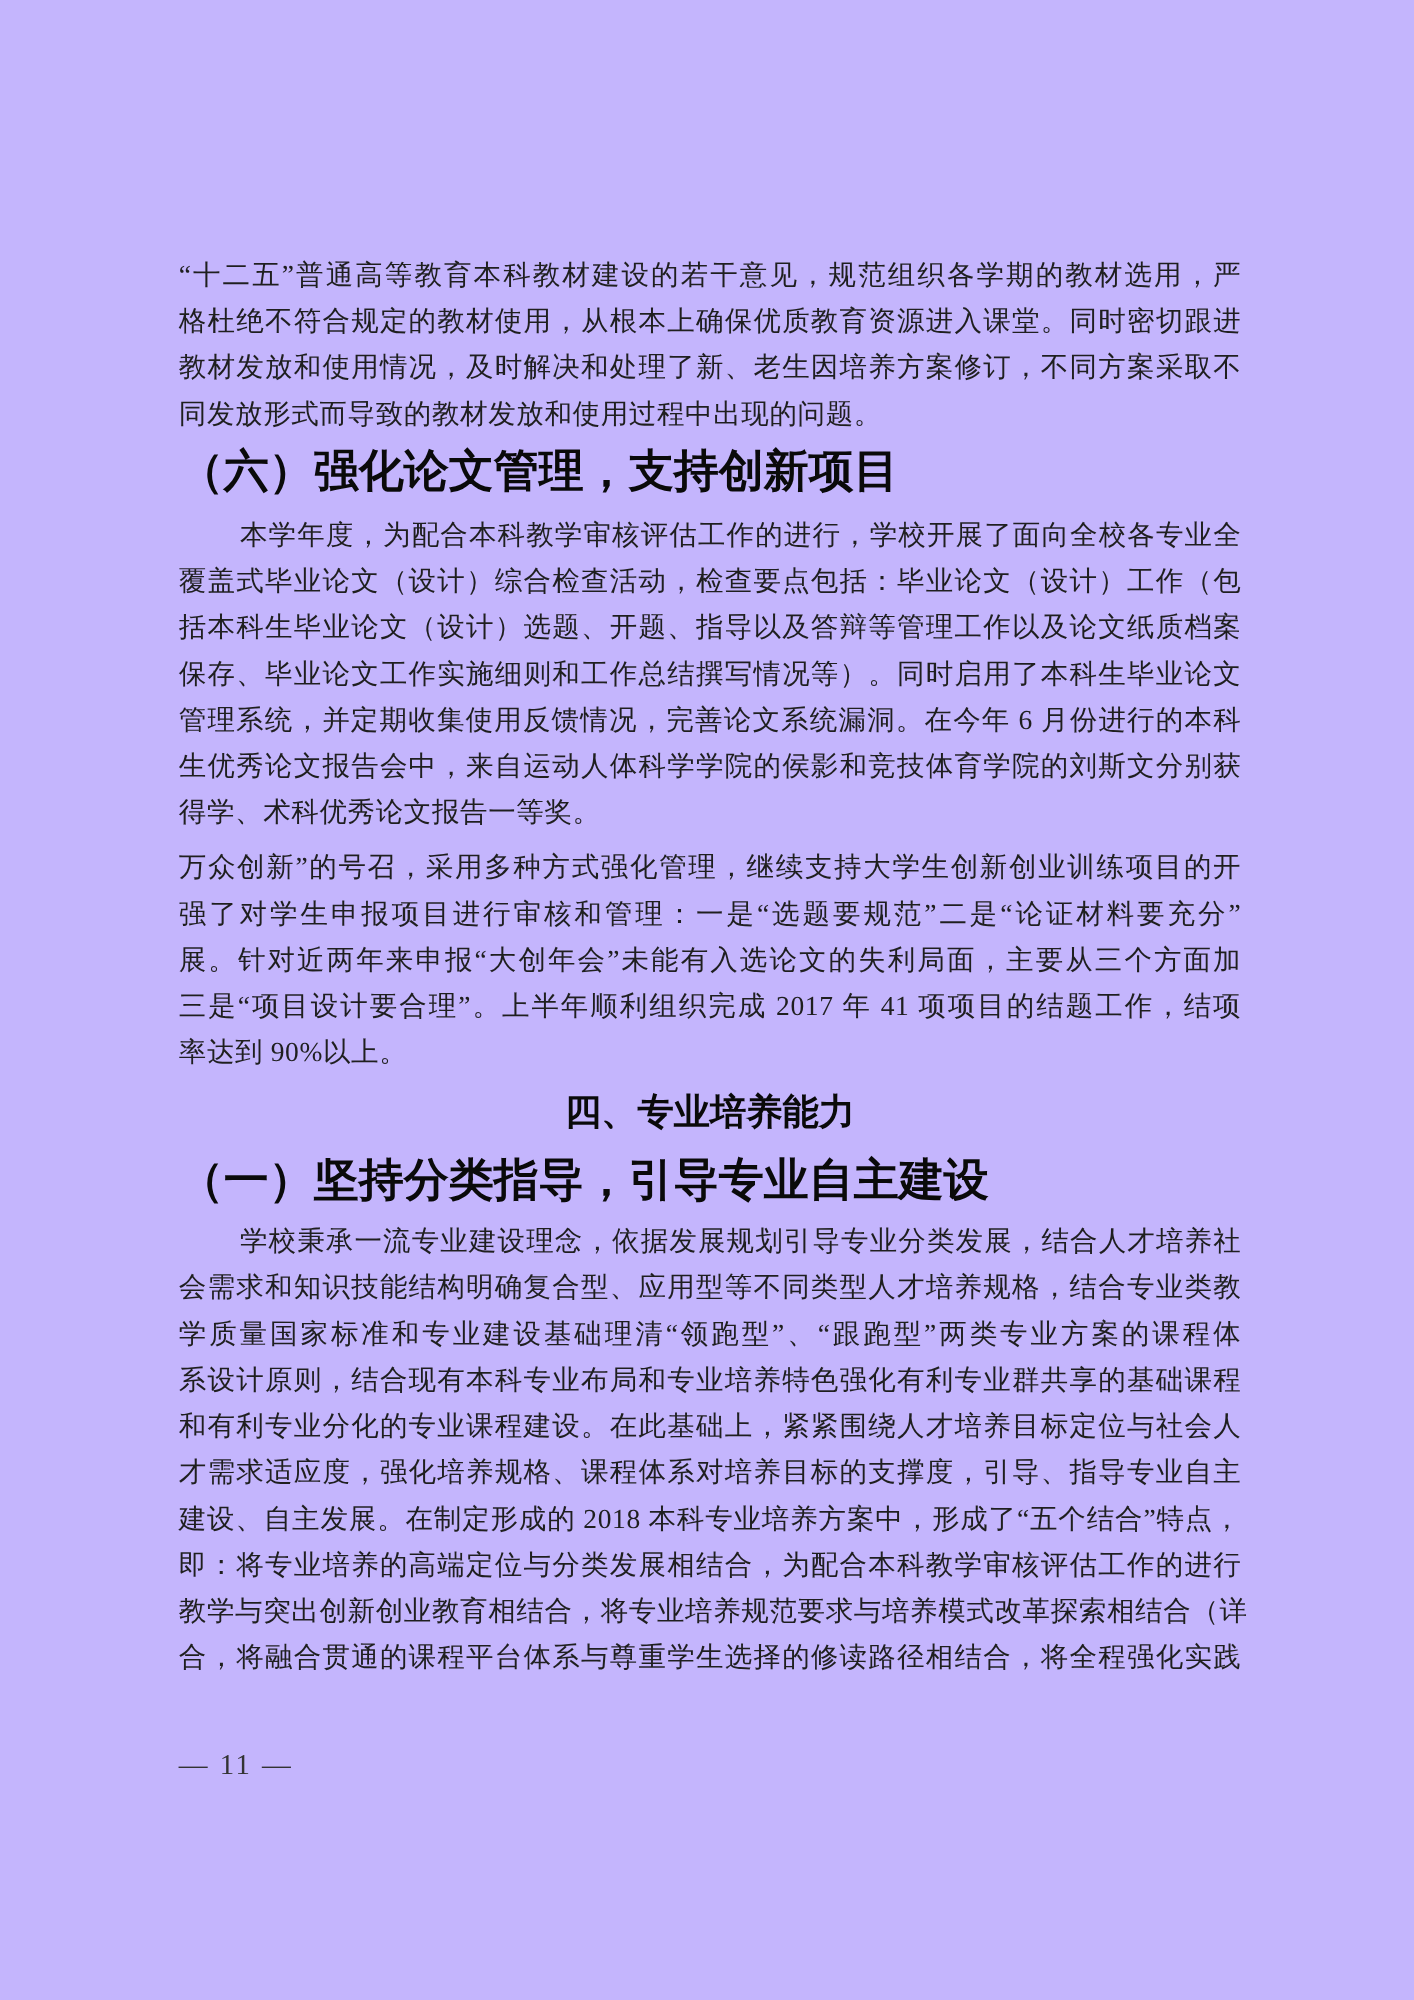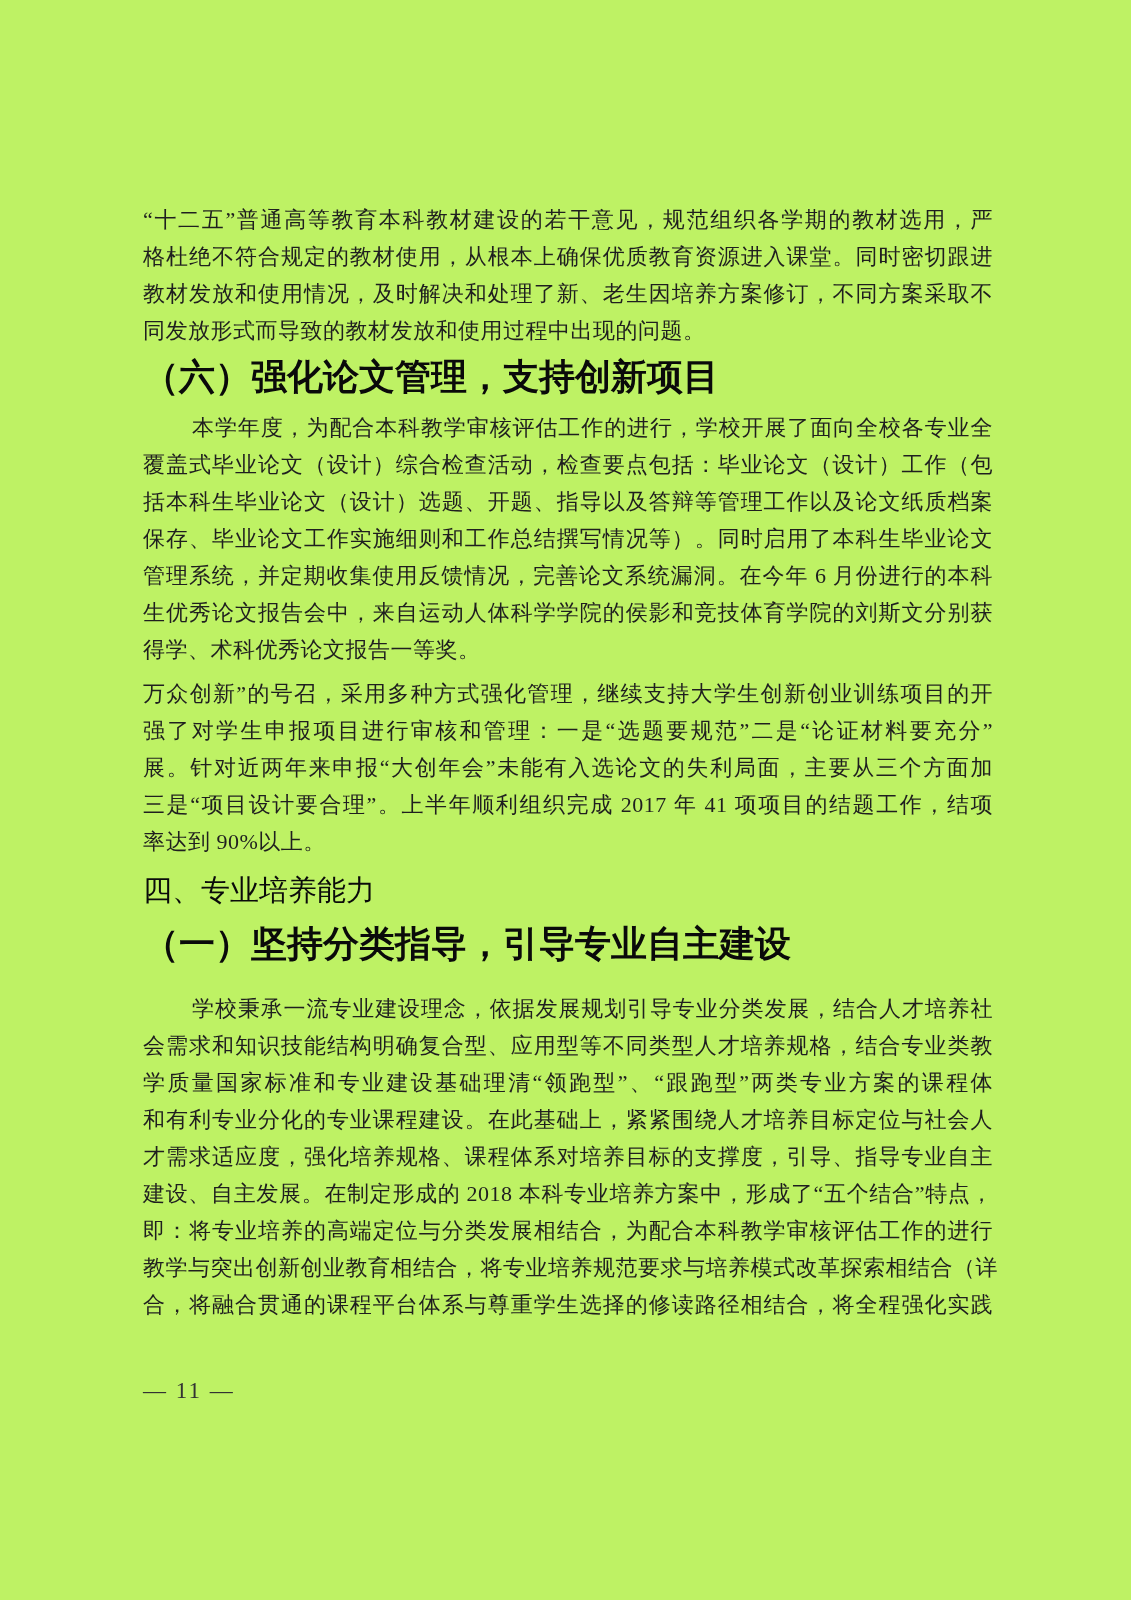--- a/index.html
+++ b/index.html
@@ -1,20 +1,20 @@
 <!DOCTYPE html>
 <html><head>
 <meta charset="utf-8">
 <style>
   html, body { margin: 0; padding: 0; background: #ffffff; }
   .page {
     position: relative;
     width: 1131px;
     height: 1600px;
-    background: #bef264;
+    background: #c4b5fd;
     overflow: hidden;
     font-family: "Liberation Serif", "DejaVu Serif", serif;
   }
   .content {
     position: absolute;
     left: 143px;
     top: 0;
     width: 850px;
     padding-top: 201px;
   }
@@ -27,40 +27,41 @@
     white-space: nowrap;
     letter-spacing: 0.5px;
   }
   .j {
     text-align: justify;
     text-align-last: justify;
   }
   .ind { padding-left: 49px; }
   .h1 {
     font-family: "Liberation Sans", "DejaVu Sans", sans-serif;
-    font-weight: 400;
+    font-weight: 700;
     font-size: 29px;
     line-height: 44px;
     color: #0a0a0a;
     margin: 8px 0 0 0;
     white-space: nowrap;
+    text-align: center;
   }
   .h2 {
     font-family: "Liberation Sans", "DejaVu Sans", sans-serif;
     font-weight: 700;
     font-size: 36px;
     line-height: 40px;
     color: #0a0a0a;
     margin: 8px 0 0 0;
     white-space: nowrap;
   }
   .h2.sec1 { margin-top: 12px; }
   .p2 { margin-top: 12px; }
   .p3 { margin-top: 7px; }
-  .p4 { margin-top: 26px; }
+  .p4 { margin-top: 10px; }
   .footer {
     margin-top: 53px;
     text-align: left;
     font-size: 23px;
     line-height: 30px;
     color: #333333;
     letter-spacing: 2px;
   }
 </style>
 </head>
@@ -97,20 +98,21 @@
     </div>
 
     <div class="h1">四、专业培养能力</div>
 
     <div class="h2 sec1">（一）坚持分类指导，引导专业自主建设</div>
 
     <div class="para p4">
       <div class="line j ind">学校秉承一流专业建设理念，依据发展规划引导专业分类发展，结合人才培养社</div>
       <div class="line j">会需求和知识技能结构明确复合型、应用型等不同类型人才培养规格，结合专业类教</div>
       <div class="line j">学质量国家标准和专业建设基础理清“领跑型”、“跟跑型”两类专业方案的课程体</div>
+      <div class="line j">系设计原则，结合现有本科专业布局和专业培养特色强化有利专业群共享的基础课程</div>
       <div class="line j">和有利专业分化的专业课程建设。在此基础上，紧紧围绕人才培养目标定位与社会人</div>
       <div class="line j">才需求适应度，强化培养规格、课程体系对培养目标的支撑度，引导、指导专业自主</div>
       <div class="line j">建设、自主发展。在制定形成的 2018 本科专业培养方案中，形成了“五个结合”特点，</div>
       <div class="line j">即：将专业培养的高端定位与分类发展相结合，为配合本科教学审核评估工作的进行</div>
       <div class="line j">教学与突出创新创业教育相结合，将专业培养规范要求与培养模式改革探索相结合（详</div>
       <div class="line j">合，将融合贯通的课程平台体系与尊重学生选择的修读路径相结合，将全程强化实践</div>
     </div>
 
     <div class="footer">
       <span>— 11 —</span>

